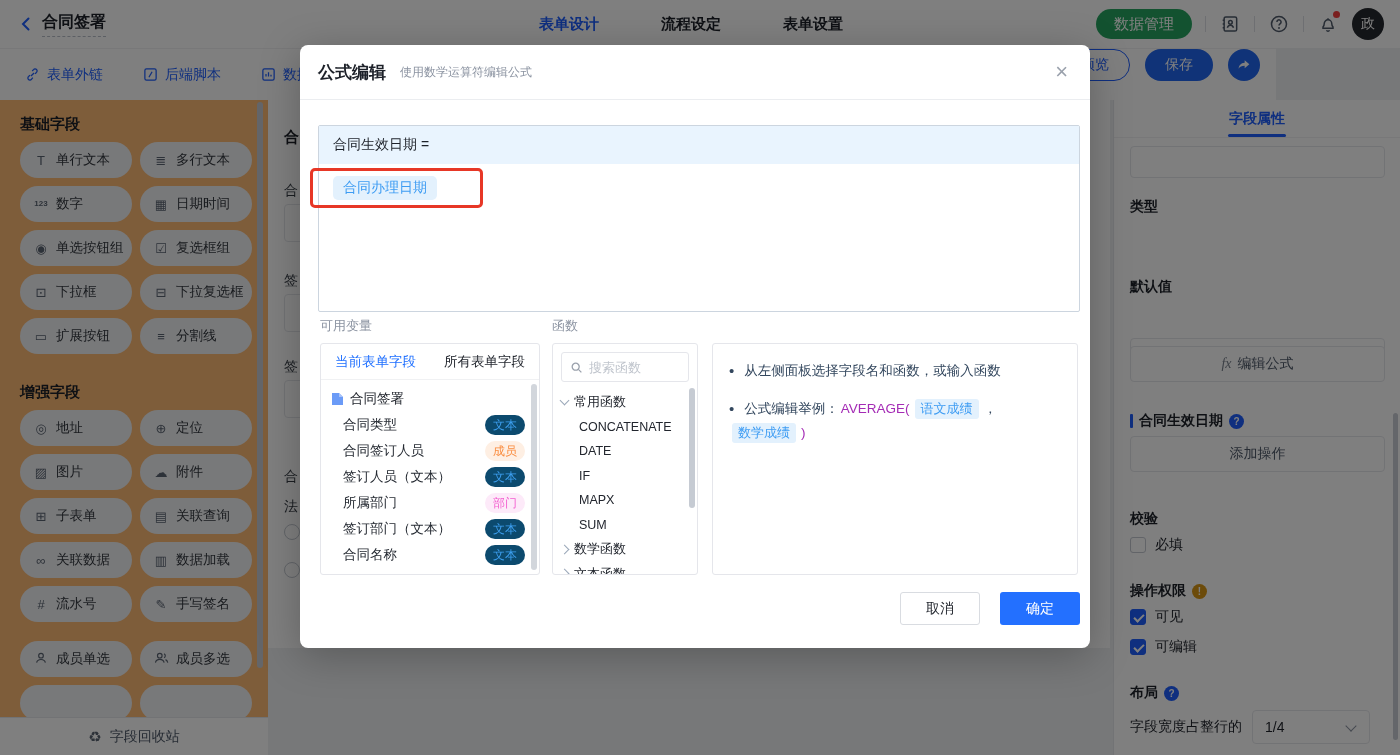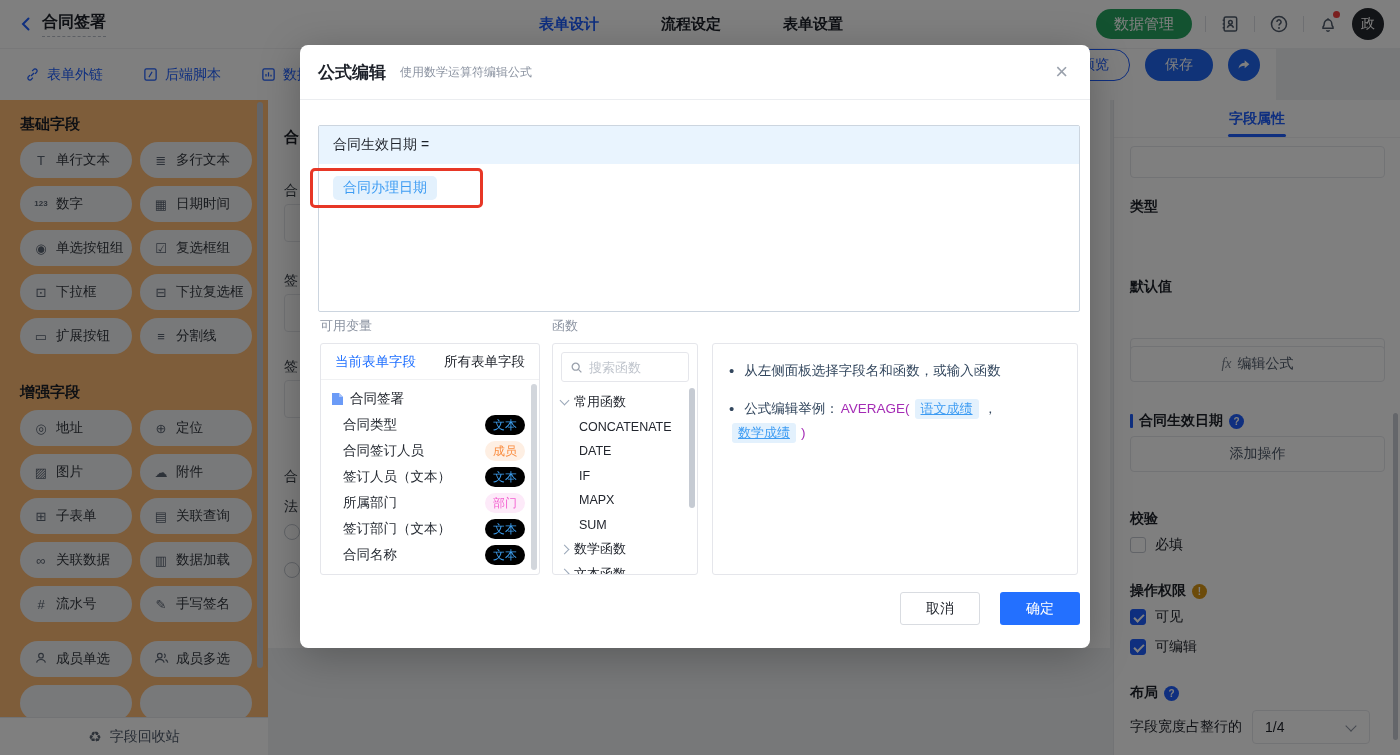--- a/index.html
+++ b/index.html
@@ -103,39 +103,39 @@
   .var-pane{left:20px;width:220px;}
   .fn-pane{left:252px;width:146px;}
   .hint-pane{left:412px;width:366px;}
   .vtabs{height:36px;display:flex;border-bottom:1px solid var(--line-soft);}
   .vtab{flex:1;display:flex;align-items:center;justify-content:center;font-size:13.5px;color:var(--ink);cursor:pointer;}
   .vtab.active{color:#1e6fff;}
   .tree{padding:6px 0 0 10px;position:relative;}
   .troot{display:flex;align-items:center;gap:6px;height:26px;font-size:13.5px;color:var(--ink);}
   .trow{display:flex;align-items:center;height:26px;padding-left:12px;font-size:13.5px;color:#262b33;cursor:pointer;}
   .trow .bdg{margin-left:auto;margin-right:14px;height:20px;padding:0 8px;border-radius:10px;font-size:12px;display:flex;align-items:center;}
-  .b-text{background:#000000;color:#3d9ff0;font-family:Liberation Mono, monospace;}
+  .b-text{background:#0c4a6e;color:#3d9ff0;font-family:Liberation Mono, monospace;}
   .b-member{background:#feefe3;color:#fa8c3e;}
   .b-dept{background:#fdeaf9;color:#f45fd0;}
   .v-scroll{position:absolute;right:2px;top:40px;width:6px;height:186px;border-radius:3px;background:#d2d6dc;}
   .search{margin:8px;height:30px;border:1px solid var(--line);border-radius:3px;display:flex;align-items:center;gap:6px;padding:0 8px;}
   .search input{border:none;outline:none;width:90px;font-size:13px;color:var(--ink);background:transparent;}
   .search input::placeholder{color:#bfc4cc;}
   .fnrow{display:flex;align-items:center;height:24.5px;font-size:13px;color:#22262e;cursor:pointer;}
   .fnrow.group{padding-left:8px;gap:6px;}
   .fnrow.item{padding-left:26px;font-size:12.5px;}
   .exp{width:7px;height:7px;border-right:1.4px solid #9aa7b8;border-bottom:1.4px solid #9aa7b8;flex:none;}
   .exp.open{transform:rotate(45deg);margin-top:-3px;}
   .exp.closed{transform:rotate(-45deg);}
   .f-scroll{position:absolute;right:2px;top:44px;width:6px;height:120px;border-radius:3px;background:#c6cbd3;}
   .hints{padding:16px 16px;}
   .hintline{font-size:13.5px;color:#33475e;margin-bottom:16px;display:flex;align-items:center;flex-wrap:wrap;gap:2px;line-height:22px;}
   .hintline .bullet{margin-right:8px;font-size:15px;}
   .hl-purple{color:var(--purple);}
-  .mini-chip{display:inline-flex;align-items:center;height:20px;padding:0 6px;background:var(--chip-bg);color:var(--chip-tx);font-size:13px;border-radius:3px;margin:0 3px;text-decoration:underline;}
+  .mini-chip{display:inline-flex;align-items:center;height:20px;padding:0 6px;background:var(--chip-bg);color:var(--chip-tx);font-size:13px;border-radius:3px;margin:0 3px;}
   .m-foot{position:absolute;right:10px;bottom:23px;display:flex;gap:20px;}
   .btn-cancel{width:80px;height:33px;border:1px solid #d9dce1;border-radius:3px;background:#fff;color:var(--ink);font-size:14px;display:flex;align-items:center;justify-content:center;cursor:pointer;}
   .btn-ok{width:80px;height:33px;border:none;border-radius:3px;background:#2370ff;color:#fff;font-size:14px;display:flex;align-items:center;justify-content:center;cursor:pointer;}
 </style>
 </head>
 <body>
 
 <div class="app">
 
   <div class="topbar">

